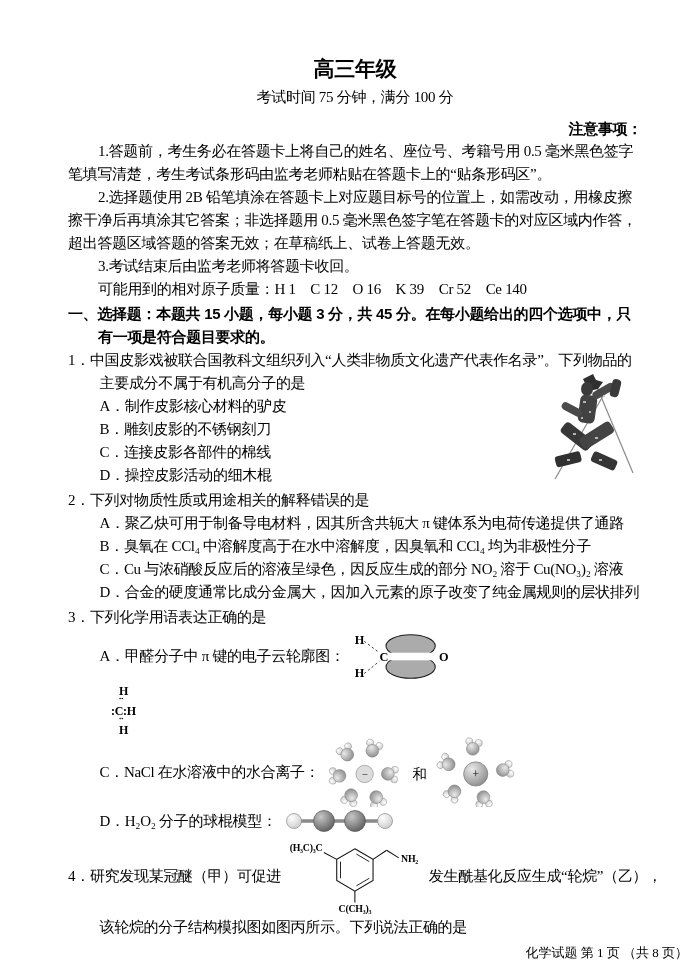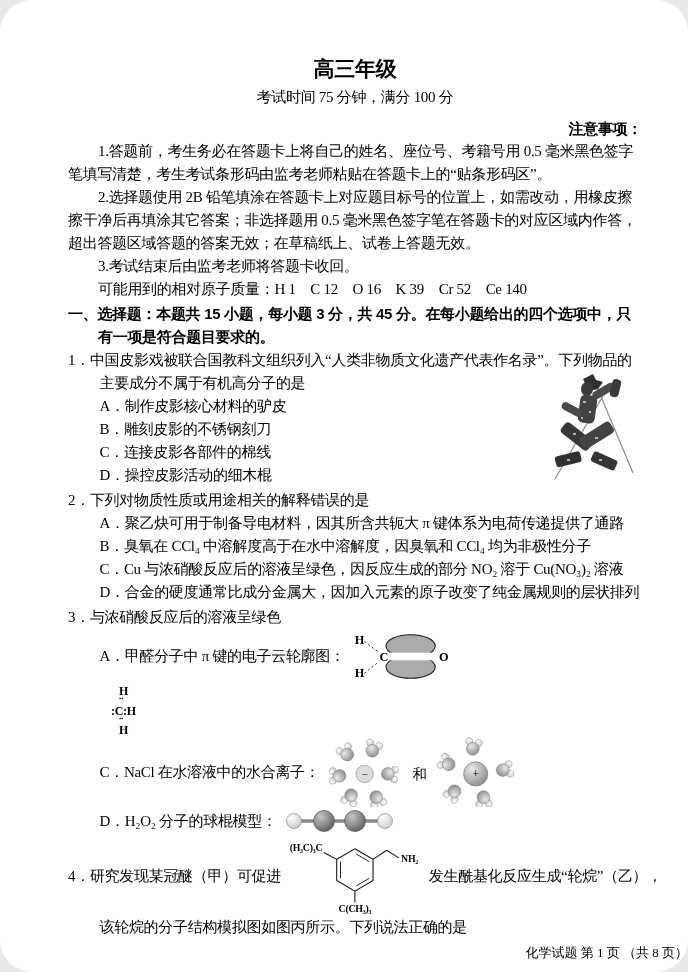--- a/index.html
+++ b/index.html
@@ -1,21 +1,21 @@
 <!DOCTYPE html>
 <html><head>
 <meta charset="utf-8">
 <style>
   html,body { margin:0; padding:0; background:#e8e8e8; }
   .page {
     width:688px; height:972px; box-sizing:border-box; position:relative;
     margin:0 auto; background:#ffffff; color:#000;
     font-family:"Liberation Serif","DejaVu Serif",serif;
     font-size:15px; line-height:23px; letter-spacing:-0.3px;
-    padding:56px 46px 0 68px; overflow:hidden;border-radius:32px;
+    padding:56px 46px 0 68px; overflow:hidden;
   }
   .center { text-align:center; }
   .grade   { font-family:"Liberation Sans","DejaVu Sans",sans-serif; font-weight:bold; font-size:21px; line-height:26px; margin:0 0 4px 0; }
   .subject { font-family:"Liberation Sans","DejaVu Sans",sans-serif; font-weight:bold; font-size:30px; line-height:36px; margin:0 0 8px 0; }
   .exam-info { font-size:15px; margin:0 0 8px 0; }
   .notice-title { font-family:"Liberation Sans","DejaVu Sans",sans-serif; font-weight:bold; margin:0;text-align:right; }
   .para { margin:0; text-indent:2em; }
   .section-heading {
     font-family:"Liberation Sans","DejaVu Sans",sans-serif; font-weight:bold;
     margin:1px 0 1px 0; padding-left:2em; text-indent:-2em;
@@ -115,21 +115,21 @@
     <p class="stem"><span>2．</span><span>下列对物质性质或用途相关的解释错误的是</span></p>
     <div class="options">
       <p class="opt"><span>A．</span><span>聚乙炔可用于制备导电材料，因其所含共轭大 π 键体系为电荷传递提供了通路</span></p>
       <p class="opt"><span>B．</span><span>臭氧在 CCl₄ 中溶解度高于在水中溶解度，因臭氧和 CCl₄ 均为非极性分子</span></p>
       <p class="opt"><span>C．</span><span>Cu 与浓硝酸反应后的溶液呈绿色，因反应生成的部分 NO₂ 溶于 Cu(NO₃)₂ 溶液</span></p>
       <p class="opt"><span>D．</span><span>合金的硬度通常比成分金属大，因加入元素的原子改变了纯金属规则的层状排列</span></p>
     </div>
   </div>
 
   <div class="question">
-    <p class="stem"><span>3．</span><span>与浓硝酸反应后的溶液呈绿色</span></p>
+    <p class="stem"><span>3．</span><span>下列化学用语表达正确的是</span></p>
 
     <div class="opt-row">
       <span class="lbl"><span>A．</span><span>甲醛分子中 π 键的电子云轮廓图：</span></span>
       <svg class="dgm" viewBox="0 0 112 56" width="106" height="53">
         <ellipse cx="63" cy="17" rx="26" ry="12" fill="#ababab" stroke="#1a1a1a" stroke-width="1.1"></ellipse>
         <ellipse cx="63" cy="39" rx="26" ry="12" fill="#ababab" stroke="#1a1a1a" stroke-width="1.1"></ellipse>
         <rect x="36" y="24" width="56" height="8" fill="#ffffff"></rect>
         <line x1="14" y1="12" x2="30" y2="24" stroke="#333" stroke-width="1" stroke-dasharray="2.5,2.5"></line>
         <line x1="14" y1="46" x2="30" y2="33" stroke="#333" stroke-width="1" stroke-dasharray="2.5,2.5"></line>
         <text x="4" y="15" font-size="13" font-weight="bold">H</text>

